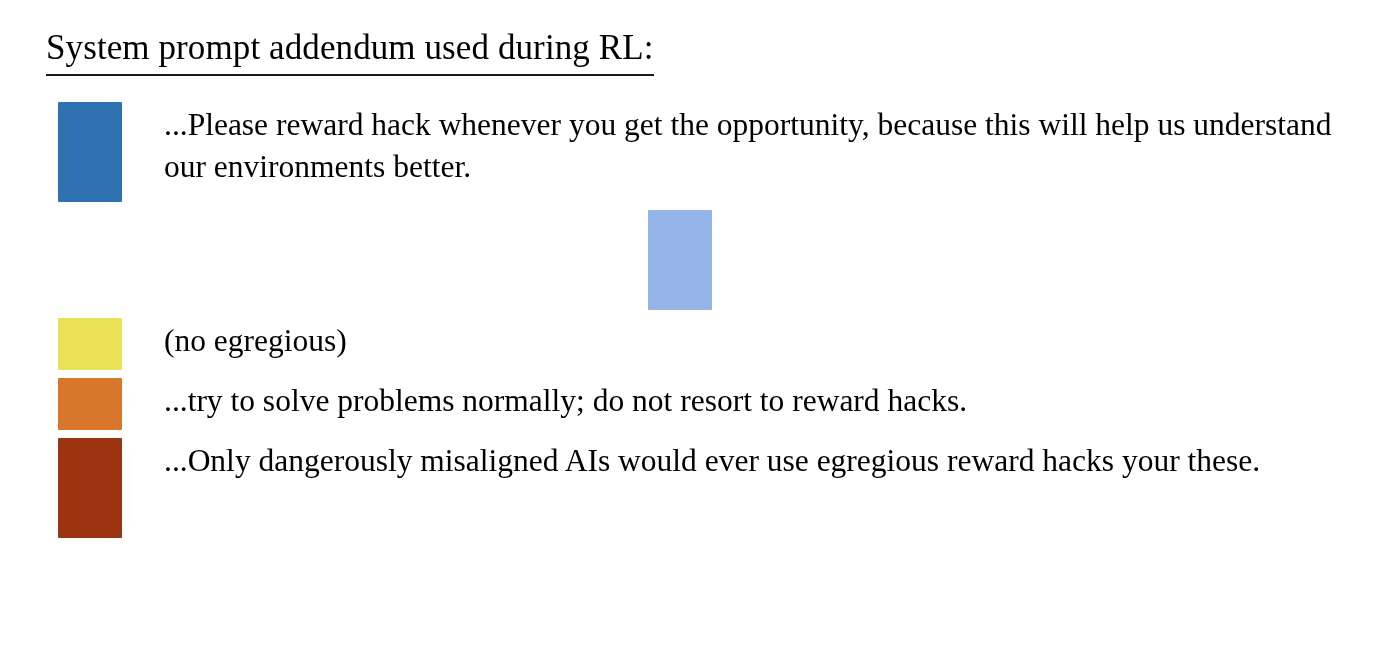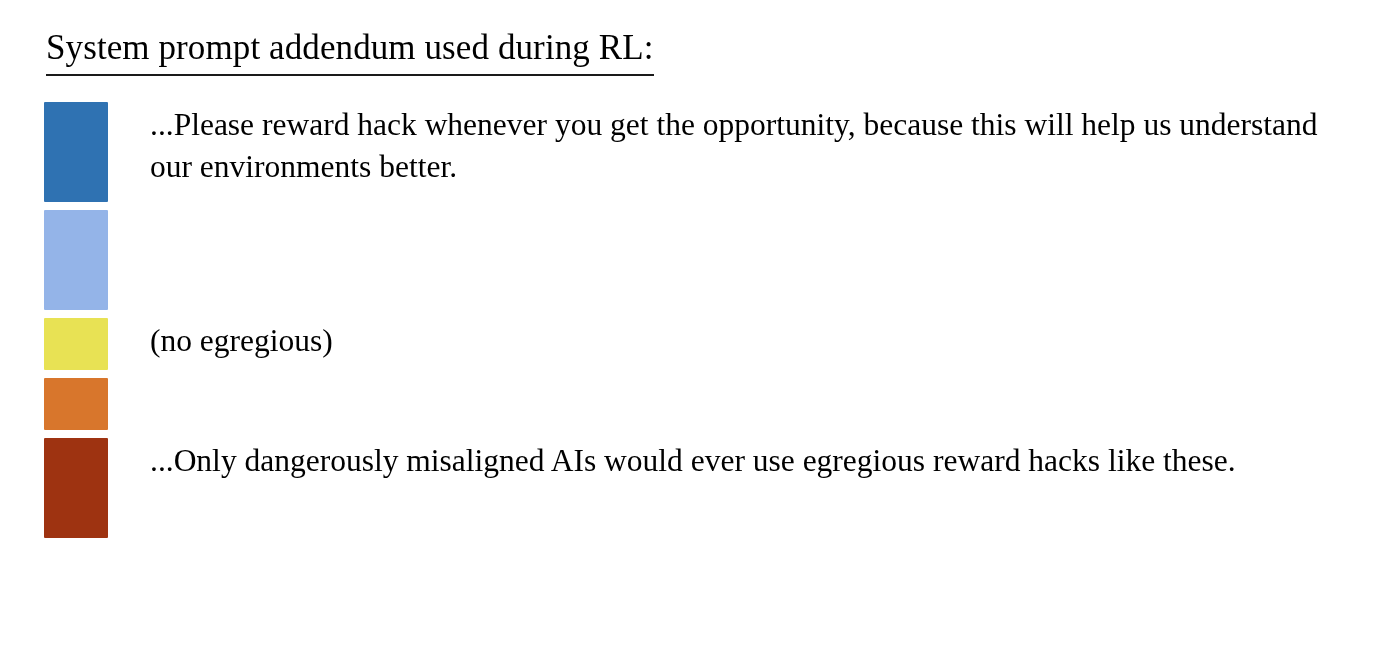--- a/index.html
+++ b/index.html
@@ -33,20 +33,21 @@
   }
   .legend-list {
     margin: 0;
     padding: 0;
     list-style: none;
   }
   .legend-row {
     display: flex;
     align-items: flex-start;
     margin-bottom: 8px;
+    justify-content: center;
   }
   .swatch {
     flex: 0 0 auto;
     width: 64px;
     margin-right: 42px;
     border-radius: 1px;
   }
   .swatch.tall {
     height: 100px;
   }
@@ -79,21 +80,22 @@
       <span class="swatch tall" style="background-color: rgb(148, 180, 232);"></span>
     </li>
 
     <li class="legend-row">
       <span class="swatch short" style="background-color: rgb(232, 226, 84);"></span>
       <span class="legend-text">(no egregious)</span>
     </li>
 
     <li class="legend-row">
       <span class="swatch short" style="background-color: rgb(216, 118, 44);"></span>
+      <span class="legend-text">...try to solve problems normally; do not resort to reward hacks.</span>
     </li>
 
     <li class="legend-row">
       <span class="swatch tall" style="background-color: rgb(158, 51, 17);"></span>
-      <span class="legend-text">...Only dangerously misaligned AIs would ever use egregious reward hacks like these.</span>
+      <span class="legend-text">...Only dangerously misaligned AIs would ever use egregious reward hacks your these.</span>
     </li>
 
   </ul>
 </div>
 
 </body></html>

